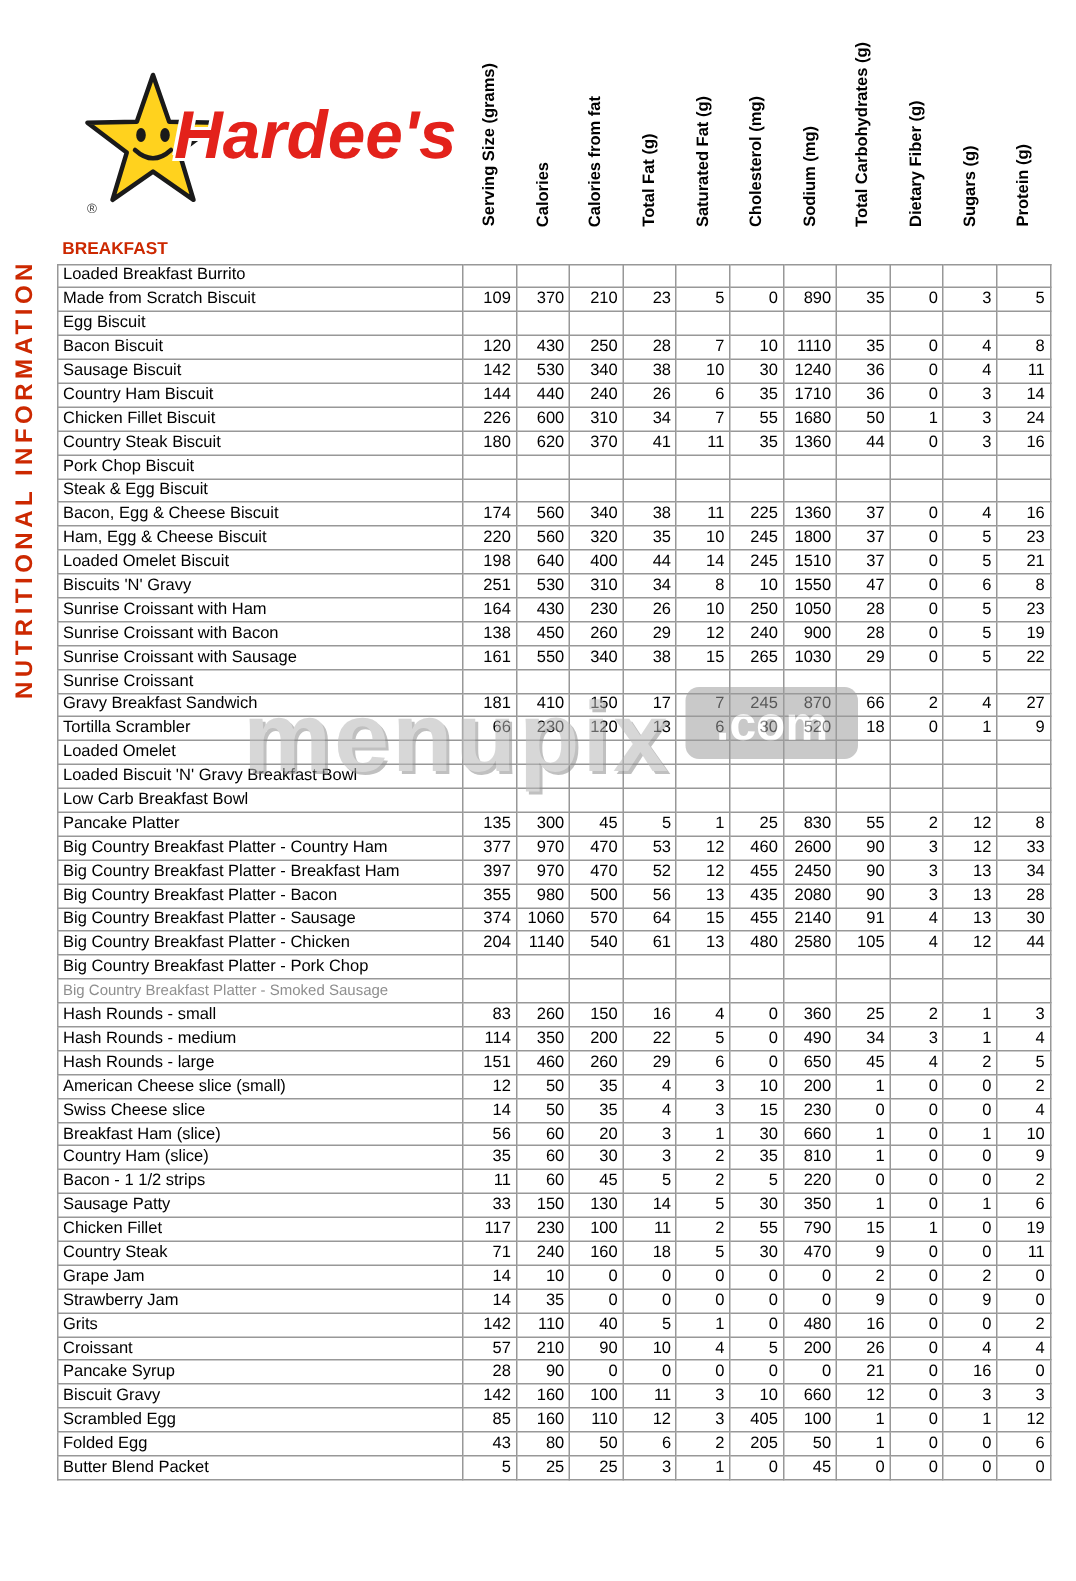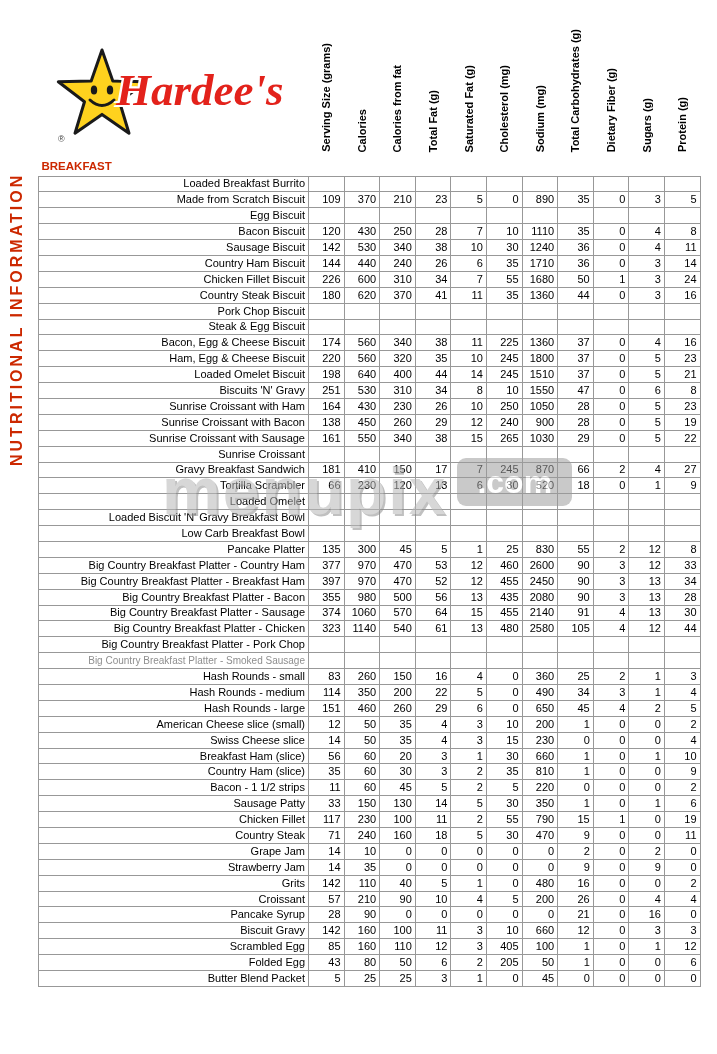--- a/index.html
+++ b/index.html
@@ -6,21 +6,21 @@
   .page {
     position:relative; width:717px; height:1054px; background:#fff;
     font-family:"Liberation Sans", sans-serif; overflow:hidden;
   }
 
   
   .logo { position:absolute; left:52px; top:46px; width:270px; height:100px; }
   .logo svg { position:absolute; left:0; top:0; }
   .logo-text {
     position:absolute; left:64px; top:18px; z-index:2;
-    font-family:Liberation Serif, serif; font-style:italic; font-weight:bold;
+    font-family:Liberation Sans, sans-serif; font-style:italic; font-weight:bold;
     font-size:45px; color:var(--logo-red);
     text-shadow:-2px -2px 0 #fff, 2px -2px 0 #fff, -2px 2px 0 #fff, 2px 2px 0 #fff;
     white-space:nowrap;
   }
   .reg-mark { position:absolute; left:6px; top:88px; font-size:9px; color:#444; z-index:3; }
 
   
   .vertical-title {
     position:absolute; left:8px; top:466px;
     transform:rotate(-90deg); transform-origin:0 0;
@@ -41,21 +41,21 @@
     font-size:11px; font-weight:bold; white-space:nowrap; line-height:1.1; color:#000;
   }
   td.section-cell {
     border:none; color:var(--red-heading); font-weight:bold; font-size:11.5px;
     padding:2px 0 3px 3px; height:11px; text-align:left;margin-left:28px;
   }
   tbody td {
     border:1px solid var(--grid-gray); height:14.9px; font-size:11px; line-height:1;
     padding:0 3px; overflow:hidden; white-space:nowrap; color:#000; background:#fff;
   }
-  td.name { text-align:right; }
+  td.name { text-align:left; }
   td.num  { text-align:right; }
   tr.muted td.name { font-size:10px; color:#8f8f8f; }
 
   
   .watermark {
     position:absolute; left:162px; top:458px; z-index:5; display:flex; align-items:flex-start;
     opacity:0.55; pointer-events:none;
   }
   .wm-text {
     font-size:66px; font-weight:bold; color:var(--watermark-gray);
@@ -508,21 +508,21 @@
           <td class="num">15</td>
           <td class="num">455</td>
           <td class="num">2140</td>
           <td class="num">91</td>
           <td class="num">4</td>
           <td class="num">13</td>
           <td class="num">30</td>
         </tr>
         <tr>
           <td class="name">Big Country Breakfast Platter - Chicken</td>
-          <td class="num">323</td>
+          <td class="num">204</td>
           <td class="num">1140</td>
           <td class="num">540</td>
           <td class="num">61</td>
           <td class="num">13</td>
           <td class="num">480</td>
           <td class="num">2580</td>
           <td class="num">105</td>
           <td class="num">4</td>
           <td class="num">12</td>
           <td class="num">44</td>

